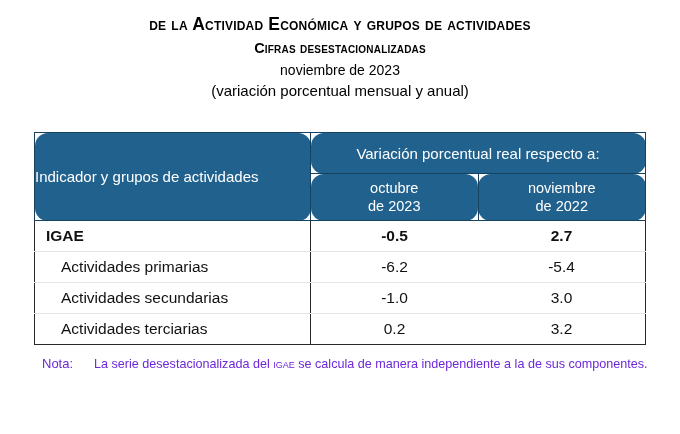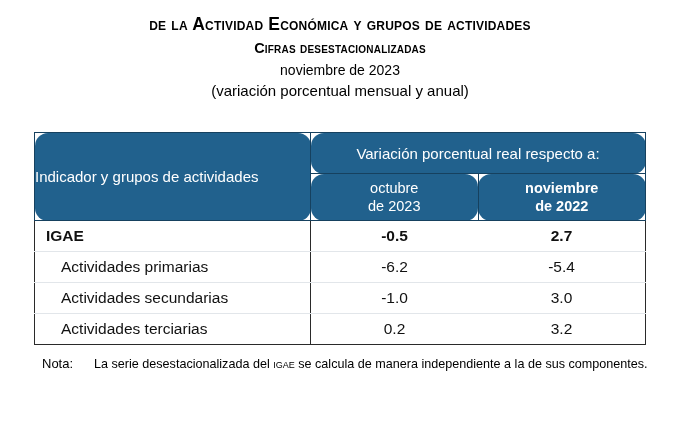--- a/index.html
+++ b/index.html
@@ -145,21 +145,21 @@
   .num-item  { font-weight: normal; }
 
   
   .notes {
     position: absolute;
     left: 42px;
     top: 356px;
     width: 610px;
     font-size: 12.6px;
     line-height: 16.5px;
-    color: #000000;
+    color: #6d28d9;
   }
   .note-row {
     display: flex;
     align-items: flex-start;
   }
   .note-row + .note-row { margin-top: 1px; }
   .note-key {
     width: 52px;
     flex: 0 0 52px;
     font-size: 13px;
@@ -189,21 +189,21 @@
     <thead>
       <tr>
         <th class="hdr hdr-left" rowspan="2" style="width:275px;">Indicador y grupos de actividades</th>
         <th class="hdr hdr-top" colspan="2">Variación porcentual real respecto a:</th>
       </tr>
       <tr>
         <th class="hdr hdr-sub" style="width:166px;">
           <span>octubre</span><br>
           <span>de 2023</span>
         </th>
-        <th class="hdr hdr-sub" style="width:171px;font-weight:bold;">
+        <th class="hdr hdr-sub" style="width:171px;">
           <span>noviembre</span><br>
           <span>de 2022</span>
         </th>
       </tr>
     </thead>
     <tbody>
       <tr class="body-row">
         <td class="label">
           <span class="lbl-total">IGAE</span>
         </td>

